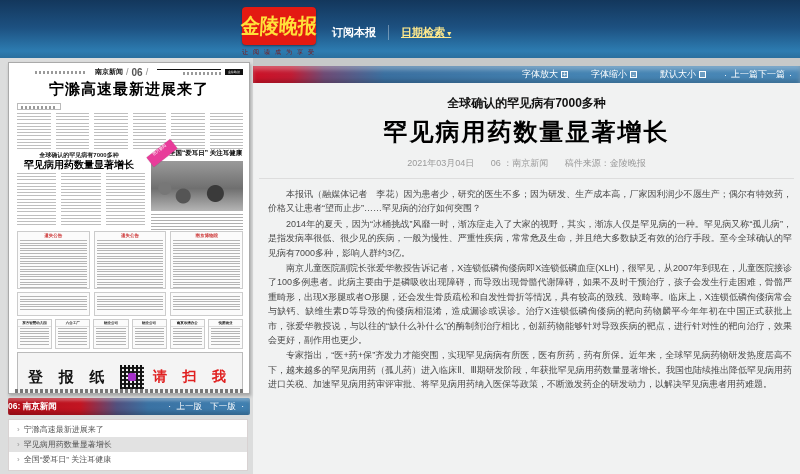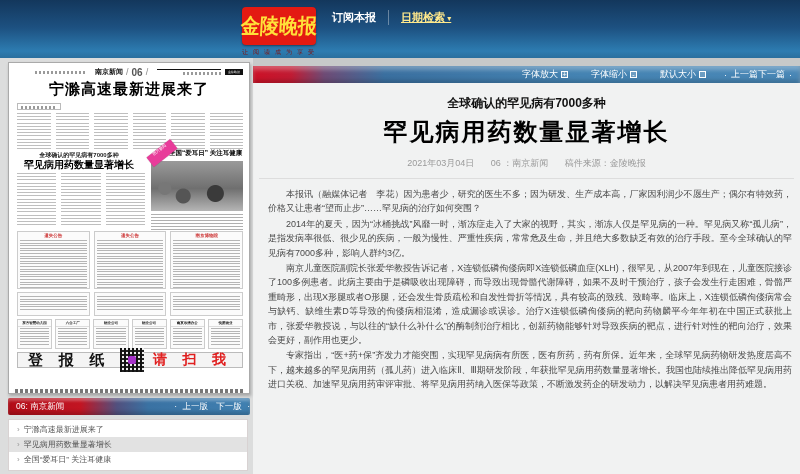--- a/index.html
+++ b/index.html
@@ -10,21 +10,21 @@
   .hdr { position:absolute; left:0; top:0; width:800px; height:58px;
     background:linear-gradient(180deg,#13375c 0%,#1d5181 48%,#2d7cb1 88%,#2a6f9e 100%); }
   .logo-box { position:absolute; left:242px; top:7px; width:74px; height:38px;
     background:#e31a12; border-radius:4px; display:flex; align-items:center; justify-content:center;
     box-shadow:0 1px 2px rgba(0,0,0,.4); }
   .logo-box span { color:#ffe23a; font-weight:bold; font-size:19px; letter-spacing:0;
     transform:scaleY(1.1) skewX(-4deg); white-space:nowrap; }
   .tagline { position:absolute; left:242px; top:48px; width:120px; color:#7e1616;
     font-size:6px; letter-spacing:5px; white-space:nowrap; }
   .nav { position:absolute; left:332px; top:10px; width:460px; color:#fff; font-size:11px; font-weight:bold; }
-  .nav-row { display:flex; align-items:flex-start; height:22px; }
+  .nav-row { display:flex; align-items:flex-end; height:22px;margin-top:8px; }
   .nav a { color:#fff; text-decoration:none; padding:0 12px; white-space:nowrap; cursor:pointer;
     border-right:1px solid rgba(255,255,255,.35); }
   .nav a:first-child { padding-left:0; }
   .nav a:last-child { border-right:none; }
   .nav a.hl { color:#ffe98c; text-decoration:underline; }
   .caret::after { content:" ▾"; font-size:8px; }
 
   
   .strip { position:absolute; left:0; top:58px; width:800px; height:8px; background:#c7c9c9; }
 
@@ -93,39 +93,39 @@
   .adbox { flex:1; border:1px solid #ccc; background:#fbfbfb; }
   .adh { font-size:4.5px; color:#c33; font-weight:bold; text-align:center; padding:1px 0; white-space:nowrap; overflow:hidden; }
   .adb { margin:1px 2px; background:repeating-linear-gradient(to bottom,#b5b5b5 0 1px,transparent 1px 2.6px); }
   .ads1 .adb { height:48px; }
   .ads2 { position:absolute; left:8px; top:229px; width:226px; height:24px; display:flex; gap:4px; }
   .ads2 .adb { height:15px; }
   .ads3 { position:absolute; left:8px; top:256px; width:226px; height:30px; display:flex; gap:3px; }
   .ads3 .adh { color:#222; font-size:3.5px; border-bottom:1px solid #ddd; }
   .ads3 .adb { height:18px; }
 
-  .bigad { position:absolute; left:8px; top:289px; width:226px; height:16px; border:1px solid #bbb;
+  .bigad { position:absolute; left:8px; top:289px; width:226px; height:50px; border:1px solid #bbb;
     background:#f4f4f4; display:flex; align-items:center; justify-content:space-between; padding:0 10px; }
   .bigad .t1 { font-size:15px; font-weight:bold; color:#111; letter-spacing:6px; font-family:"Liberation Serif","DejaVu Serif",serif; }
   .qr { width:24px; height:24px; position:relative;
     background:
       repeating-linear-gradient(90deg, #111 0 2px, transparent 2px 4px),
       repeating-linear-gradient(0deg, #222 0 2px, #eee 2px 4px); }
   .qr::after { content:""; position:absolute; left:8px; top:8px; width:8px; height:8px; background:#a531c9; border-radius:2px; }
   .bigad .t2 { font-size:14px; font-weight:bold; color:#e02020; letter-spacing:6px; font-family:"Liberation Serif","DejaVu Serif",serif; }
   .disclaim { position:absolute; left:6px; top:326px; width:230px; height:4px;
     background:repeating-linear-gradient(90deg,#777 0 3px,transparent 3px 5px); }
 
   
   .sbar { position:absolute; left:8px; top:340px; width:242px; height:17px; border-radius:2px;
     background:linear-gradient(90deg,#b30d18 0%,#c21522 30%,#51507e 45%,#3a72a3 58%,#4080b1 100%);
     box-shadow:inset 0 3px 3px rgba(255,255,255,.28), inset 0 -3px 4px rgba(0,0,0,.2);
     display:flex; align-items:center; justify-content:space-between; color:#fff; font-size:8.5px; }
-  .sbar .cur { margin-left:8px; font-weight:normal;text-align:center; }
-  .sbar .pn { }
+  .sbar .cur { font-weight:bold;text-align:center; }
+  .sbar .pn { margin-right:6px; }
   .sbar .pn a { color:#fff; text-decoration:none; margin:0 3px; cursor:pointer; }
 
   
   .alist { position:absolute; left:8px; top:361px; width:240px; height:52px; background:#fff;
     border:1px solid #d8d2d2; padding:2px 0; }
   .aitem { display:flex; align-items:center; height:15px; font-size:8px; color:#555; padding-left:8px; cursor:pointer; }
   .aitem.on { background:#e2e2e2; }
   .aitem .arr { color:#999; margin-right:4px; font-size:8px; }
 </style>
 </head>

